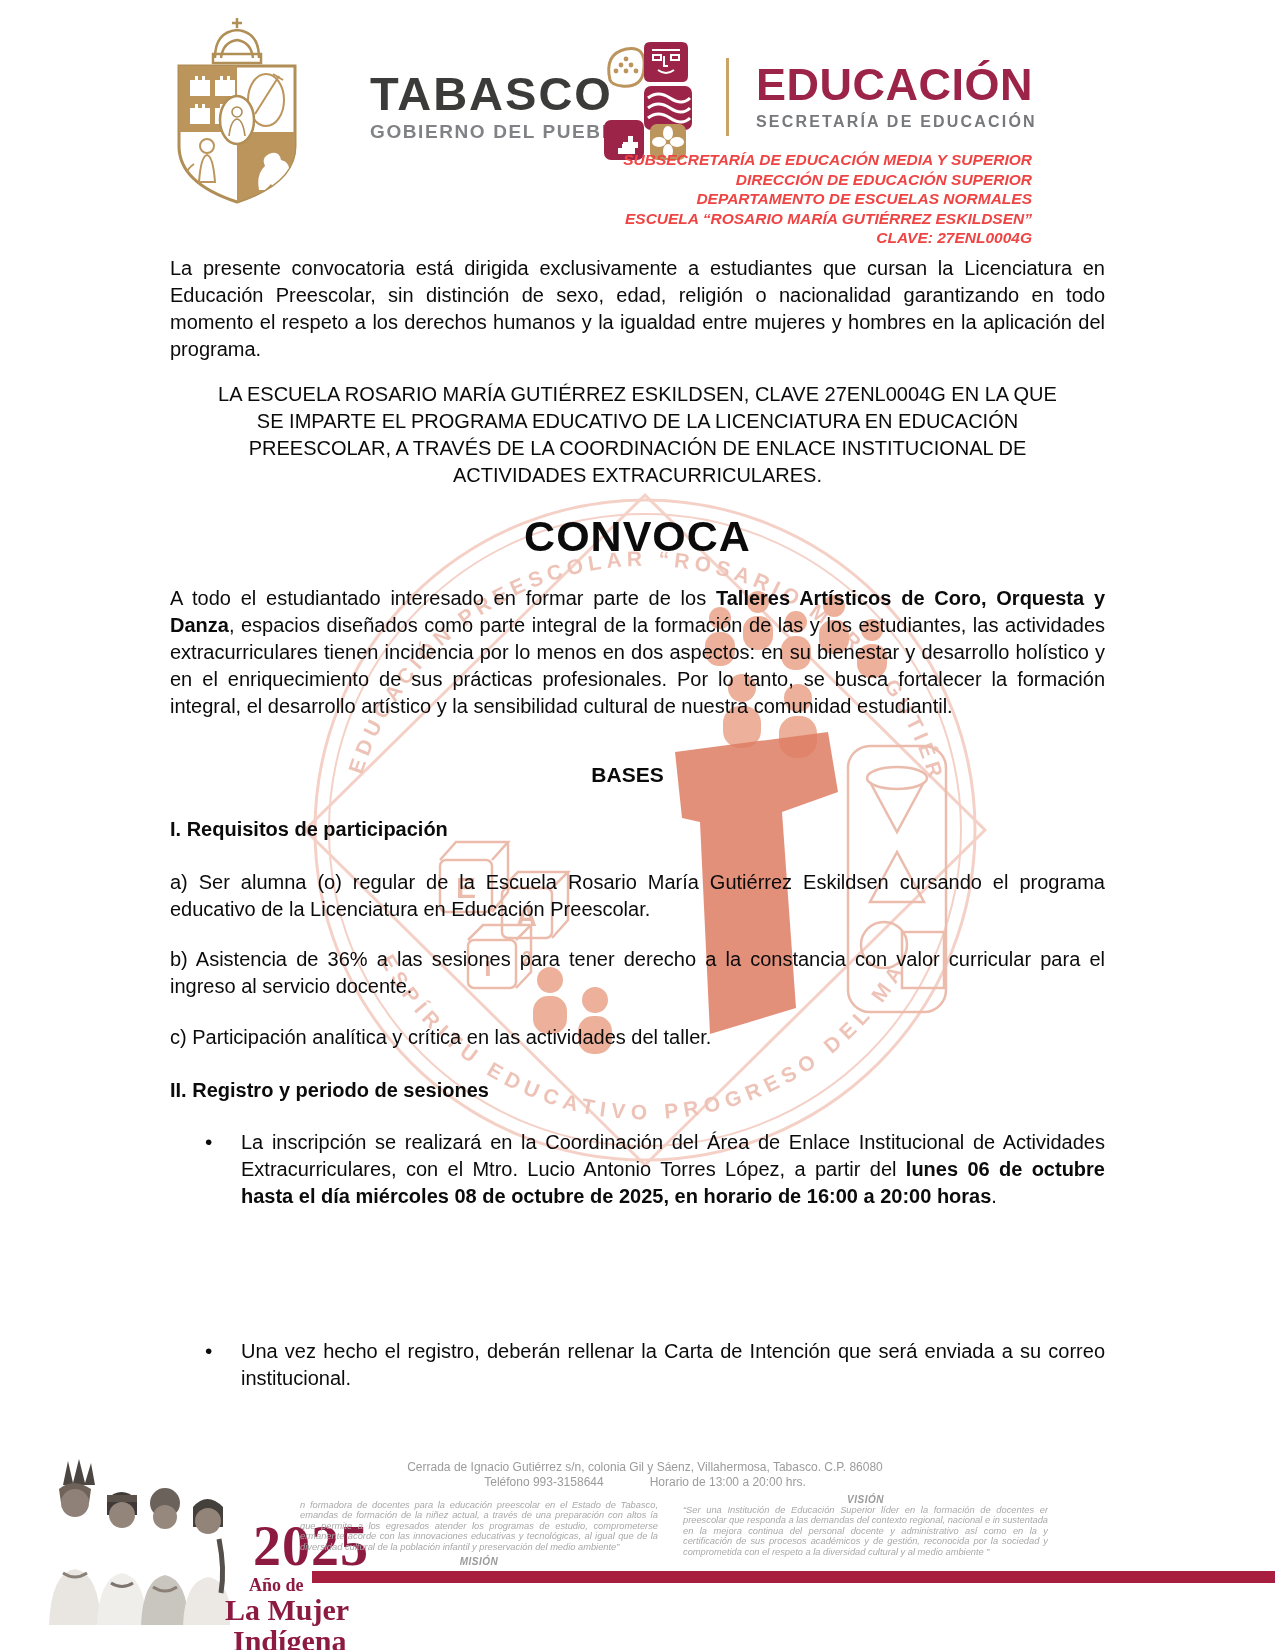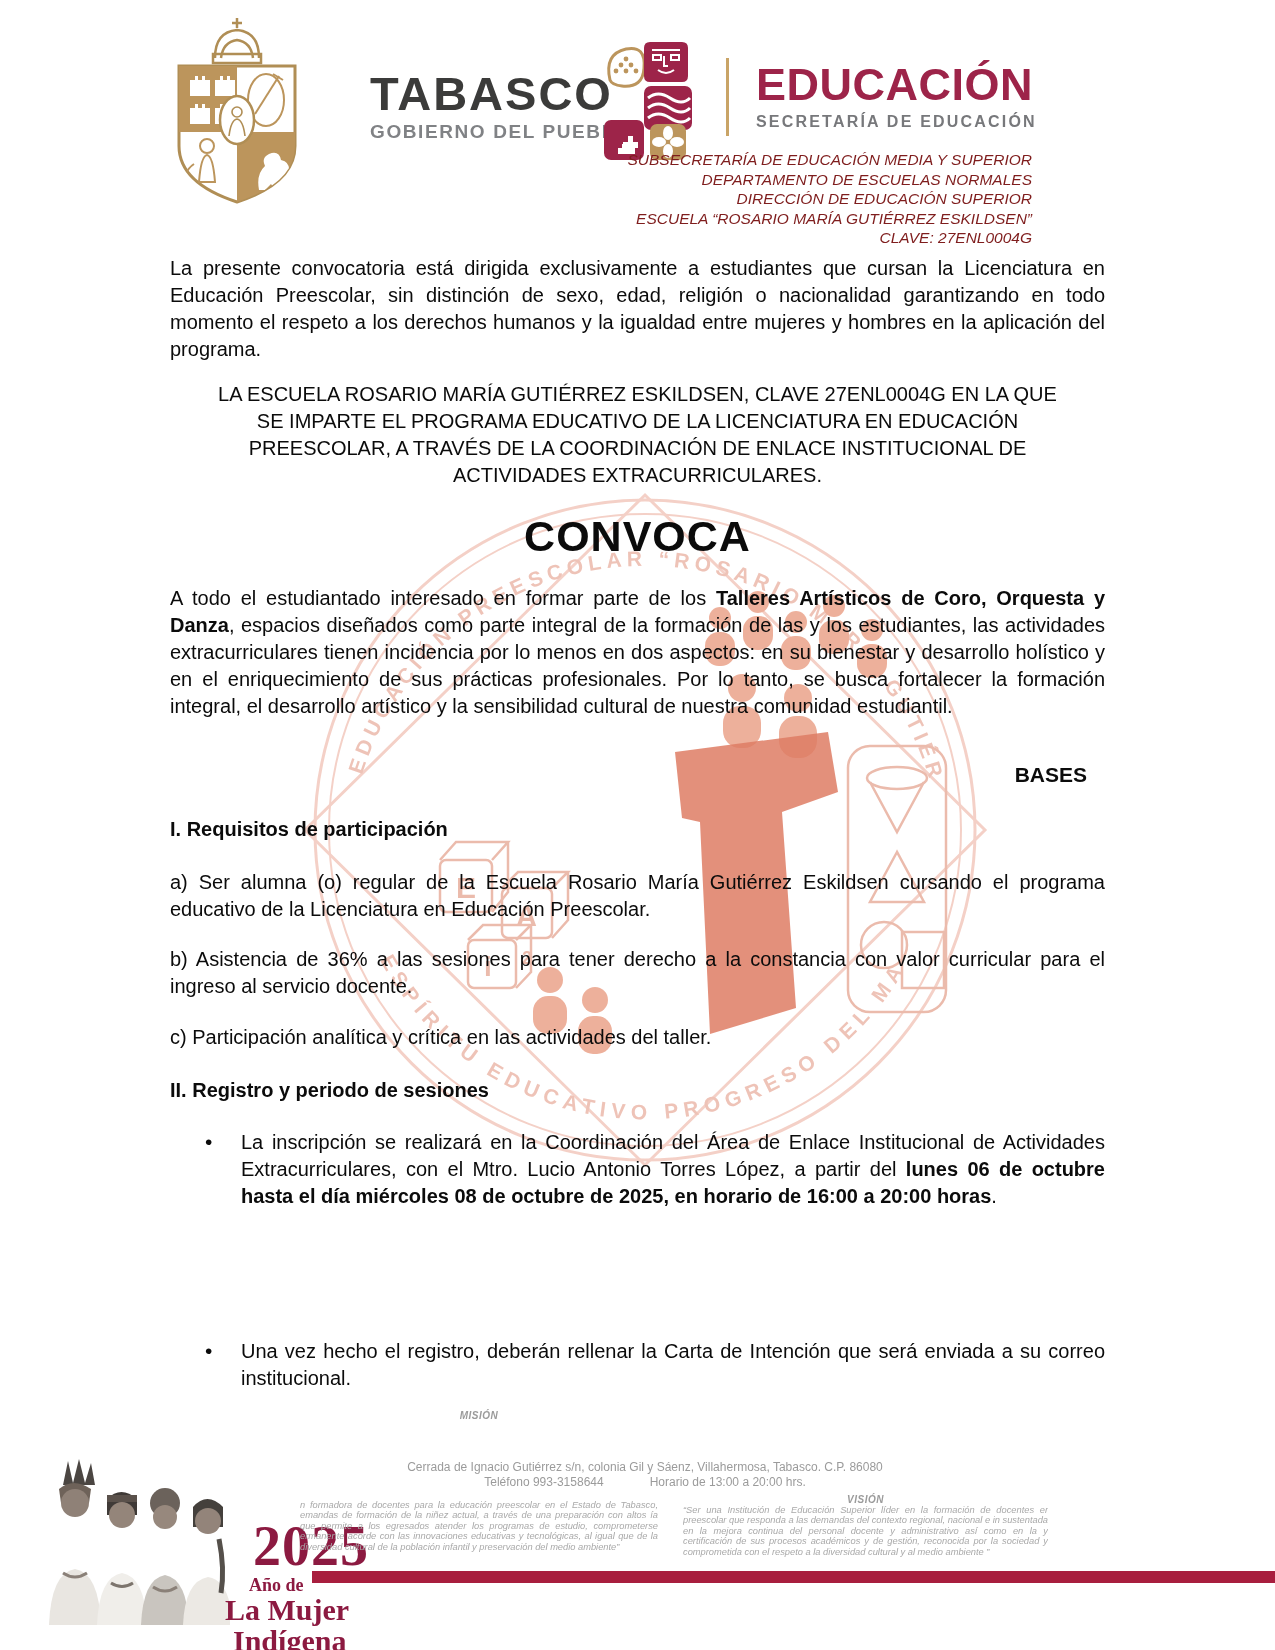--- a/index.html
+++ b/index.html
@@ -10,21 +10,21 @@
   }
   .abs{position:absolute;}
   
   .tabasco-word{font-size:47px;font-weight:900;color:#3b3b3a;letter-spacing:2px;line-height:1;}
   .tabasco-sub{font-size:19px;font-weight:700;color:#808285;letter-spacing:1.6px;margin-top:4px;}
   .edu-word{font-size:45px;font-weight:900;color:#9d2449;letter-spacing:0.5px;line-height:1;}
   .edu-sub{font-size:16px;font-weight:700;color:#77787b;letter-spacing:2.2px;margin-top:6px;}
   .gold-sep{width:3px;background:#c9a467;}
   .dept{
     text-align:right;font-style:italic;font-size:15.5px;line-height:19.5px;
-    color:#7f1d1d;font-weight:400;
+    color:#ef4444;font-weight:700;
   }
   
   .para{font-size:20px;line-height:27px;text-align:justify;}
   .center-state{font-size:20px;line-height:27px;text-align:center;}
   .convoca{font-size:43px;font-weight:700;letter-spacing:1px;text-align:center;}
   .bases{font-size:21px;font-weight:700;text-align:center;}
   .sec-title{font-size:20px;font-weight:700;}
   .bold{font-weight:700;}
   .bullet{position:relative;font-size:20px;line-height:27px;text-align:justify;}
   .bullet::before{content:"\2022";position:absolute;left:-36px;top:-1px;font-size:21px;color:#0b0b0b;}
@@ -244,37 +244,37 @@
 
   <div class="abs gold-sep" style="left:726px;top:58px;height:78px;"></div>
 
   <div class="abs" style="left:756px;top:62px;">
     <div class="edu-word">EDUCACIÓN</div>
     <div class="edu-sub">SECRETARÍA DE EDUCACIÓN</div>
   </div>
 
   <div class="abs dept" style="right:243px;top:150px;width:480px;">
     <div>SUBSECRETARÍA DE EDUCACIÓN MEDIA Y SUPERIOR</div>
+    <div>DIRECCIÓN DE EDUCACIÓN SUPERIOR</div>
     <div>DEPARTAMENTO DE ESCUELAS NORMALES</div>
-    <div>DIRECCIÓN DE EDUCACIÓN SUPERIOR</div>
     <div>ESCUELA “ROSARIO MARÍA GUTIÉRREZ ESKILDSEN”</div>
     <div>CLAVE: 27ENL0004G</div>
   </div>
 
   <div class="abs para" style="left:170px;top:255px;width:935px;">La presente convocatoria está dirigida exclusivamente a estudiantes que cursan la Licenciatura en Educación Preescolar, sin distinción de sexo, edad, religión o nacionalidad garantizando en todo momento el respeto a los derechos humanos y la igualdad entre mujeres y hombres en la aplicación del programa.</div>
 
   <div class="abs center-state" style="left:205px;top:381px;width:865px;">LA ESCUELA ROSARIO MARÍA GUTIÉRREZ ESKILDSEN, CLAVE 27ENL0004G EN LA QUE SE IMPARTE EL PROGRAMA EDUCATIVO DE LA LICENCIATURA EN EDUCACIÓN PREESCOLAR, A TRAVÉS DE LA COORDINACIÓN DE ENLACE INSTITUCIONAL DE ACTIVIDADES EXTRACURRICULARES.</div>
 
   <div class="abs convoca" style="left:170px;top:512px;width:935px;">CONVOCA</div>
 
   <div class="abs para" style="left:170px;top:585px;width:935px;">
     <span>A todo el estudiantado interesado en formar parte de los </span><span class="bold">Talleres Artísticos de Coro, Orquesta y Danza</span><span>, espacios diseñados como parte integral de la formación de las y los estudiantes, las actividades extracurriculares tienen incidencia por lo menos en dos aspectos: en su bienestar y desarrollo holístico y en el enriquecimiento de sus prácticas profesionales. Por lo tanto, se busca fortalecer la formación integral, el desarrollo artístico y la sensibilidad cultural de nuestra comunidad estudiantil.</span>
   </div>
 
-  <div class="abs bases" style="left:152px;top:763px;width:935px;text-align:right;">BASES</div>
+  <div class="abs bases" style="left:160px;top:763px;width:935px;">BASES</div>
 
   <div class="abs sec-title" style="left:170px;top:818px;width:935px;">I. Requisitos de participación</div>
 
   <div class="abs para" style="left:170px;top:869px;width:935px;">a) Ser alumna (o) regular de la Escuela Rosario María Gutiérrez Eskildsen cursando el programa educativo de la Licenciatura en Educación Preescolar.</div>
 
   <div class="abs para" style="left:170px;top:946px;width:935px;">b) Asistencia de 36% a las sesiones para tener derecho a la constancia con valor curricular para el ingreso al servicio docente.</div>
 
   <div class="abs para" style="left:170px;top:1024px;width:935px;">c) Participación analítica y crítica en las actividades del taller.</div>
 
   <div class="abs sec-title" style="left:170px;top:1079px;width:935px;">II. Registro y periodo de sesiones</div>
@@ -325,21 +325,21 @@
     <div class="y-l2">La Mujer</div>
     <div class="y-l3">Indígena</div>
   </div>
 
   <div class="abs f-address" style="left:295px;top:1460px;width:700px;">Cerrada de Ignacio Gutiérrez s/n, colonia Gil y Sáenz, Villahermosa, Tabasco. C.P. 86080</div>
   <div class="abs f-line2" style="left:295px;top:1475px;width:700px;">
     <span>Teléfono 993-3158644</span>
     <span>Horario de 13:00 a 20:00 hrs.</span>
   </div>
 
-  <div class="abs mv-title" style="left:300px;top:1410px;width:358px;">MISIÓN</div>
+  <div class="abs mv-title" style="left:300px;top:1556px;width:358px;">MISIÓN</div>
   <div class="abs mv-text" style="left:300px;top:1500px;width:358px;height:54px;overflow:hidden;">n formadora de docentes para la educación preescolar en el Estado de Tabasco, emandas de formación de la niñez actual, a través de una preparación con altos ía que permite a los egresados atender los programas de estudio, comprometerse ermanente acorde con las innovaciones educativas y tecnológicas, al igual que de la diversidad cultural de la población infantil y preservación del medio ambiente”</div>
 
   <div class="abs mv-title" style="left:683px;top:1494px;width:365px;">VISIÓN</div>
   <div class="abs mv-text" style="left:683px;top:1505px;width:365px;height:54px;overflow:hidden;">“Ser una Institución de Educación Superior líder en la formación de docentes er preescolar que responda a las demandas del contexto regional, nacional e in sustentada en la mejora continua del personal docente y administrativo así como en la y certificación de sus procesos académicos y de gestión, reconocida por la sociedad y comprometida con el respeto a la diversidad cultural y al medio ambiente ”</div>
 
   <div class="abs maroon-bar" style="left:312px;top:1571px;width:963px;height:12px;"></div>
 
 </div>
 
 </body></html>

